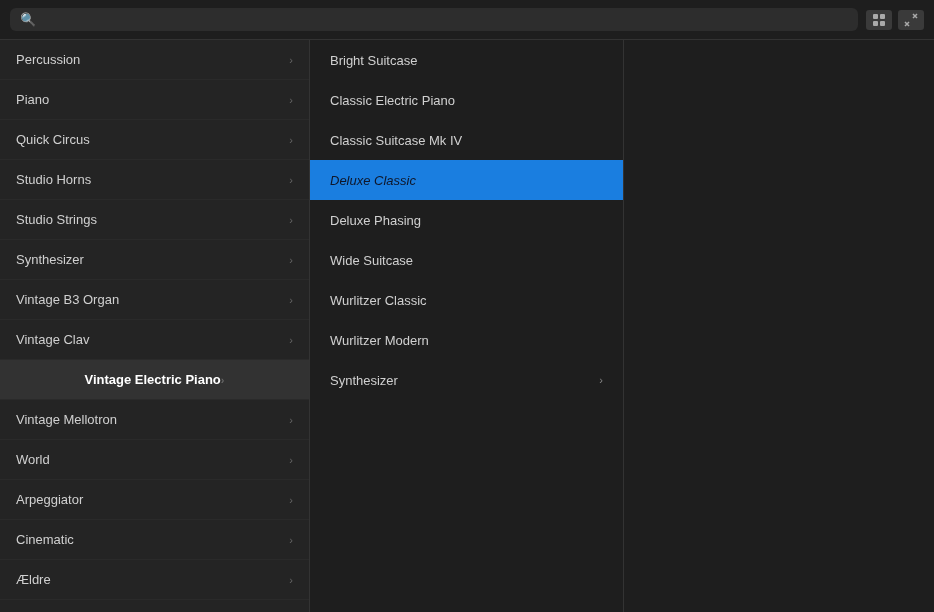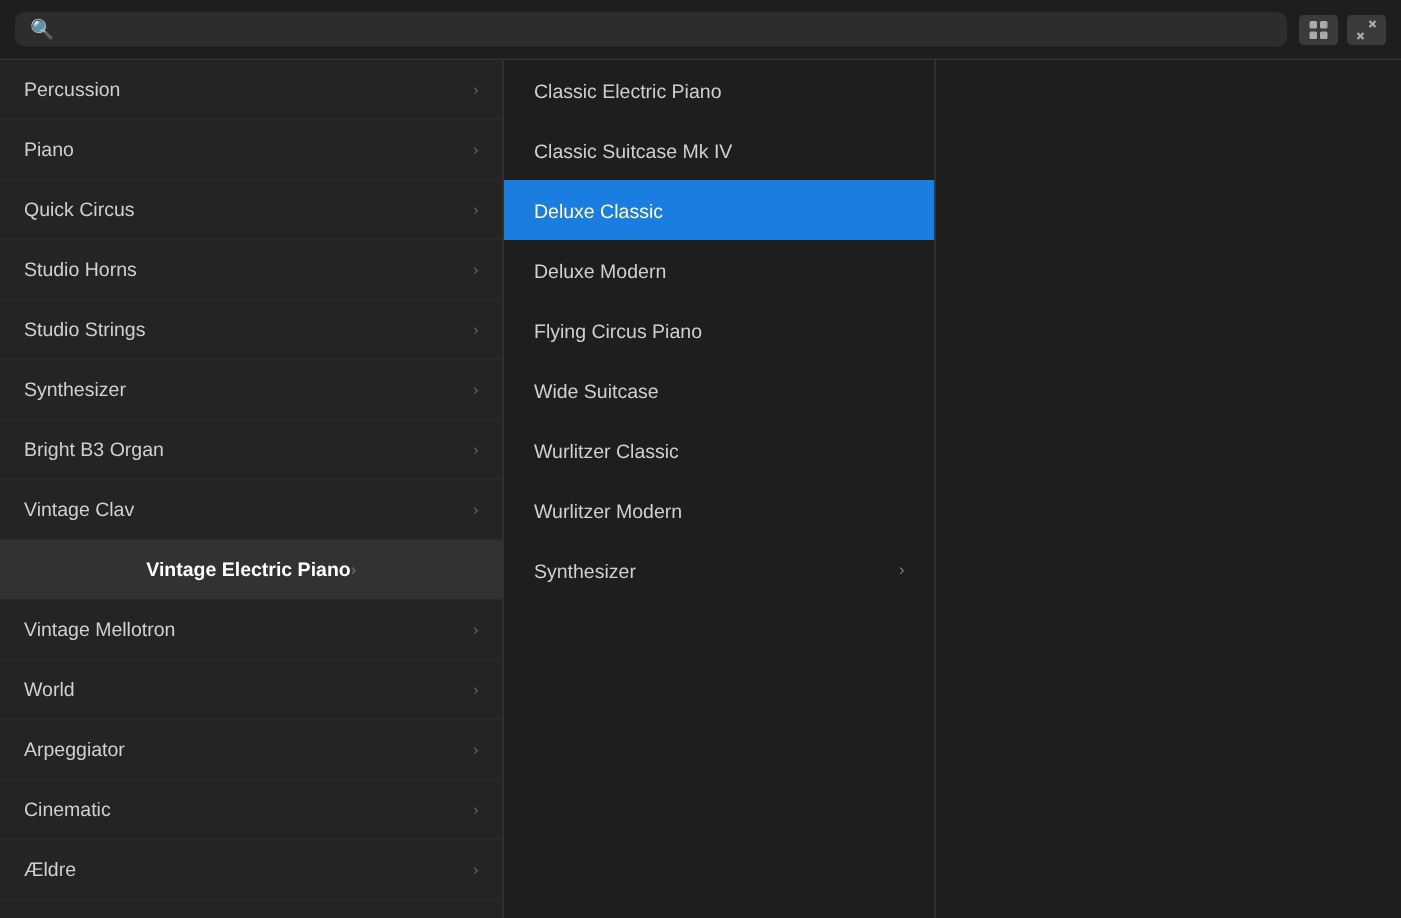--- a/index.html
+++ b/index.html
@@ -79,21 +79,21 @@
       fill: #aaa;
     }
 
     .content-area {
       display: flex;
       flex: 1;
       overflow: hidden;
     }
 
     .left-panel {
-      width: 336px;
+      width: 310px;
       background: #242424;
       border-right: 1px solid #333;
       overflow-y: auto;
       flex-shrink: 0;
     }
 
     .left-panel::-webkit-scrollbar {
       width: 0;
     }
 
@@ -138,21 +138,22 @@
       justify-content: space-between;
       padding: 10px 20px;
       cursor: pointer;
       font-size: 13px;
       color: #d0d0d0;
       min-height: 40px;
     }
 
     .sub-item.selected {
       background: #1a7ee0;
-      color: #fef9c3;
+      color: #0f172a;
+      font-style: italic;
     }
 
     .sub-item .chevron {
       color: #888;
       font-size: 11px;
     }
 
     .far-right {
       width: 310px;
       background: #1e1e1e;
@@ -205,21 +206,21 @@
       </div>
       <div class="menu-item">
         <span>Studio Strings</span>
         <span class="chevron">›</span>
       </div>
       <div class="menu-item">
         <span>Synthesizer</span>
         <span class="chevron">›</span>
       </div>
       <div class="menu-item">
-        <span>Bright B3 Organ</span>
+        <span>Vintage B3 Organ</span>
         <span class="chevron">›</span>
       </div>
       <div class="menu-item">
         <span>Vintage Clav</span>
         <span class="chevron">›</span>
       </div>
       <div class="menu-item active">
         <span>Vintage Electric Piano</span>
         <span class="chevron">›</span>
       </div>
@@ -239,34 +240,34 @@
         <span>Cinematic</span>
         <span class="chevron">›</span>
       </div>
       <div class="menu-item">
         <span>Ældre</span>
         <span class="chevron">›</span>
       </div>
     </div>
 
   <div class="right-panel">
+  <div class="sub-item">
+        <span>Bright Suitcase</span>
+      </div>
       <div class="sub-item">
         <span>Classic Electric Piano</span>
       </div>
       <div class="sub-item">
         <span>Classic Suitcase Mk IV</span>
       </div>
       <div class="sub-item selected">
         <span>Deluxe Classic</span>
       </div>
       <div class="sub-item">
-        <span>Deluxe Modern</span>
-      </div>
-      <div class="sub-item">
-        <span>Flying Circus Piano</span>
+        <span>Deluxe Phasing</span>
       </div>
       <div class="sub-item">
         <span>Wide Suitcase</span>
       </div>
       <div class="sub-item">
         <span>Wurlitzer Classic</span>
       </div>
       <div class="sub-item">
         <span>Wurlitzer Modern</span>
       </div>

